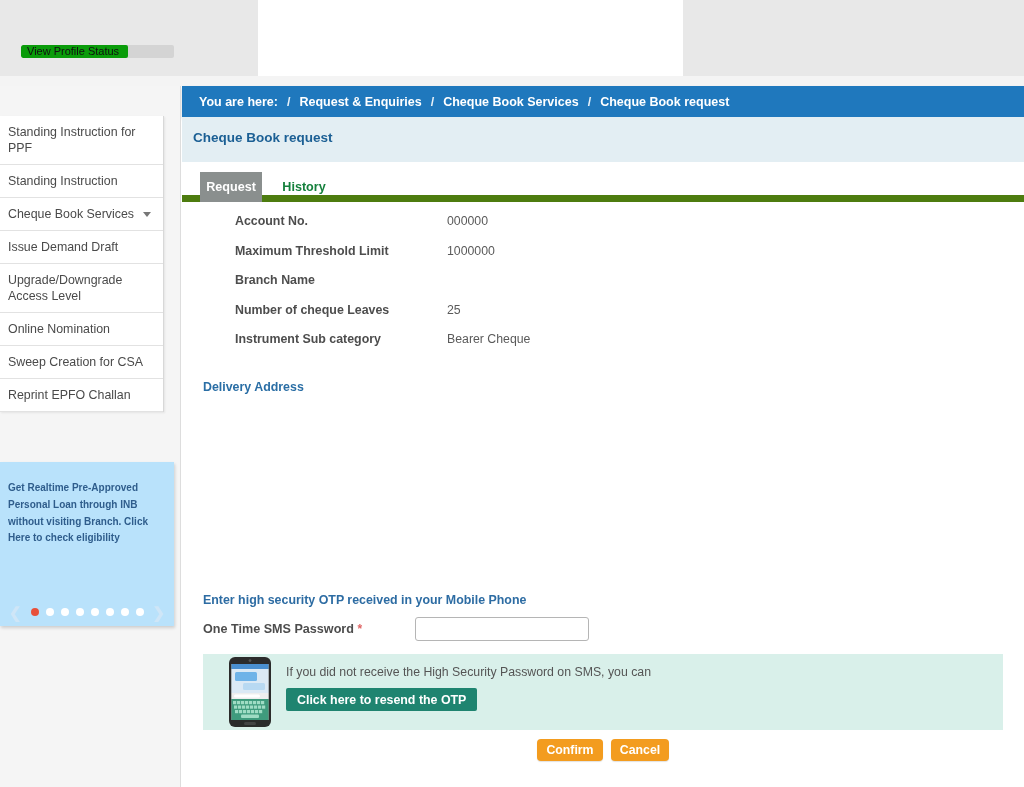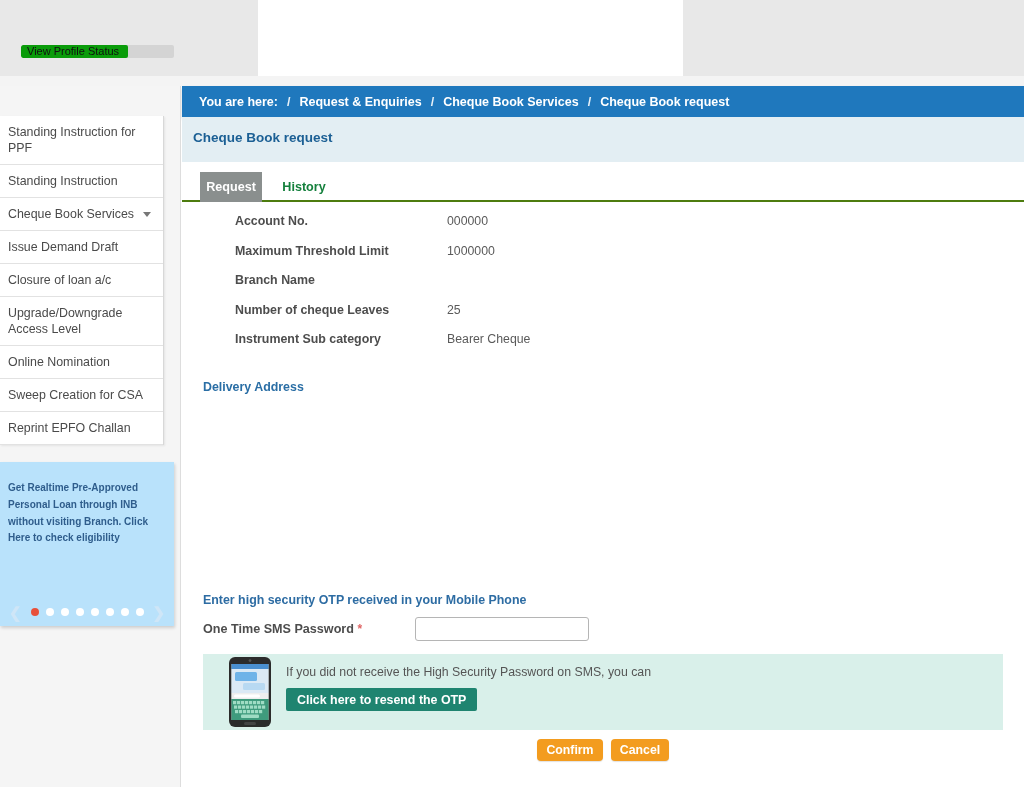--- a/index.html
+++ b/index.html
@@ -116,21 +116,21 @@
   .page-title-bar {
     position:absolute; left:0; top:0; width:842px; height:45px;
     background:#e3eef3;
   }
   .page-title {
     position:absolute; left:11px; top:13px;
     color:#1b5f94; font-size:13.5px; font-weight:bold;
   }
   .tabs {
     position:absolute; left:0; top:55px; width:842px; height:30px;
-    border-bottom:2px solid #4d7c0f;
+    border-bottom:7px solid #4d7c0f;
   }
   .tab {
     position:absolute; top:0; height:30px; line-height:30px;
     font-size:12.6px; font-weight:bold; text-align:center;
   }
   .tab.active { left:18px; width:62px; background:#8a8f8e; color:#ffffff; }
   .tab.inactive { left:92px; width:60px; color:#15803d; background:transparent; }
 
   
   .form-area { position:absolute; left:0; top:97px; width:842px; }
@@ -228,23 +228,20 @@
       </div>
       <div class="ql-item">
         <span class="ql-label">Standing Instruction</span>
       </div>
       <div class="ql-item">
         <span class="ql-label">Cheque Book Services</span>
         <span class="caret-down"></span>
       </div>
       <div class="ql-item">
         <span class="ql-label">Issue Demand Draft</span>
-      </div>
-      <div class="ql-item">
-        <span class="ql-label">Closure of loan a/c</span>
       </div>
       <div class="ql-item">
         <span class="ql-label">Upgrade/Downgrade Access Level</span>
       </div>
       <div class="ql-item">
         <span class="ql-label">Online Nomination</span>
       </div>
       <div class="ql-item">
         <span class="ql-label">Sweep Creation for CSA</span>
       </div>

